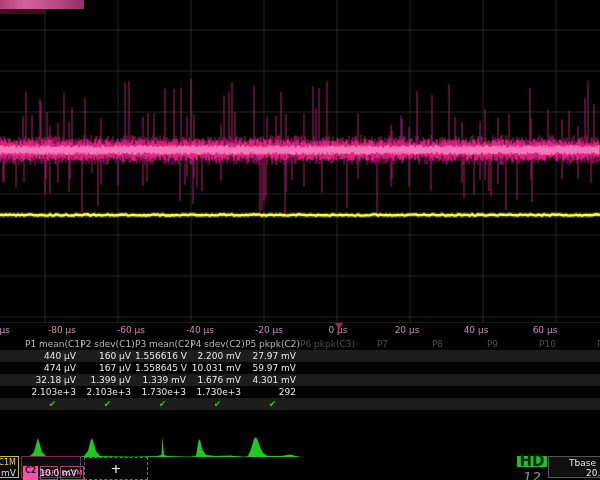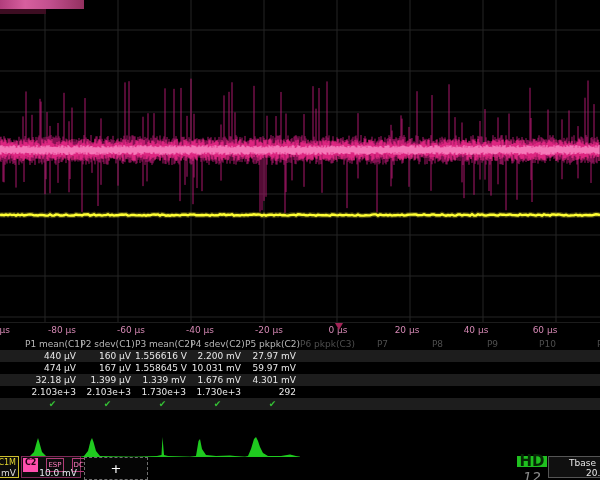--- a/index.html
+++ b/index.html
@@ -29,21 +29,21 @@
   .mval{color:#e9e9e9;}
   .mcheck{text-align:center;color:#35c335;font-size:9px;padding-right:0;}
   
   .histicon{position:absolute;top:435px;width:55px;height:24px;}
   
   .descbox{position:absolute;top:456px;height:22px;background:#0b0b0b;box-sizing:border-box;font-size:9px;}
   #c1box{left:-62px;width:81px;border:1px solid #cbbd2e;}
   #c1box .row1{position:absolute;right:2px;top:1px;color:#e6d92e;font-size:8px;white-space:nowrap;}
   #c1box .row2{position:absolute;right:2px;top:11px;color:#dcdcdc;white-space:nowrap;}
   #c2box{left:21px;width:60px;border:1px solid #7e2a58;}
-  .chiprow{position:absolute;left:1px;top:1px;display:flex;gap:8px;}
+  .chiprow{position:absolute;left:1px;top:9px;display:flex;gap:2px;}
   .c2chip{background:#ff4fae;color:#240012;font-weight:bold;font-size:8px;padding:0 2px;}
   .espchip,.dc1mchip{color:#ff7fc0;border:1px solid #b03c77;font-size:7px;line-height:8px;padding:2px 1px;}
   #c2box .row2{position:absolute;right:3px;top:11px;color:#e4e8ee;white-space:nowrap;text-align:right;}
   #addbox{position:absolute;left:84px;top:457px;width:62px;height:21px;border:1px dashed #6f6f6f;
           background:#050505;color:#fff;text-align:center;line-height:21px;font-size:13px;}
   #hdbadge{position:absolute;left:517px;top:456px;width:30px;height:11px;background:#1fc01f;
            color:#062806;font-weight:bold;font-size:15px;text-align:center;line-height:11px;}
   #hdbits{position:absolute;left:512px;top:469px;width:40px;color:#8a8a8a;font-size:14px;text-align:center;font-style:italic;}
   #tbasebox{position:absolute;left:548px;top:456px;width:130px;height:22px;border:1px solid #555;
             background:#101010;box-sizing:border-box;font-size:9px;}

